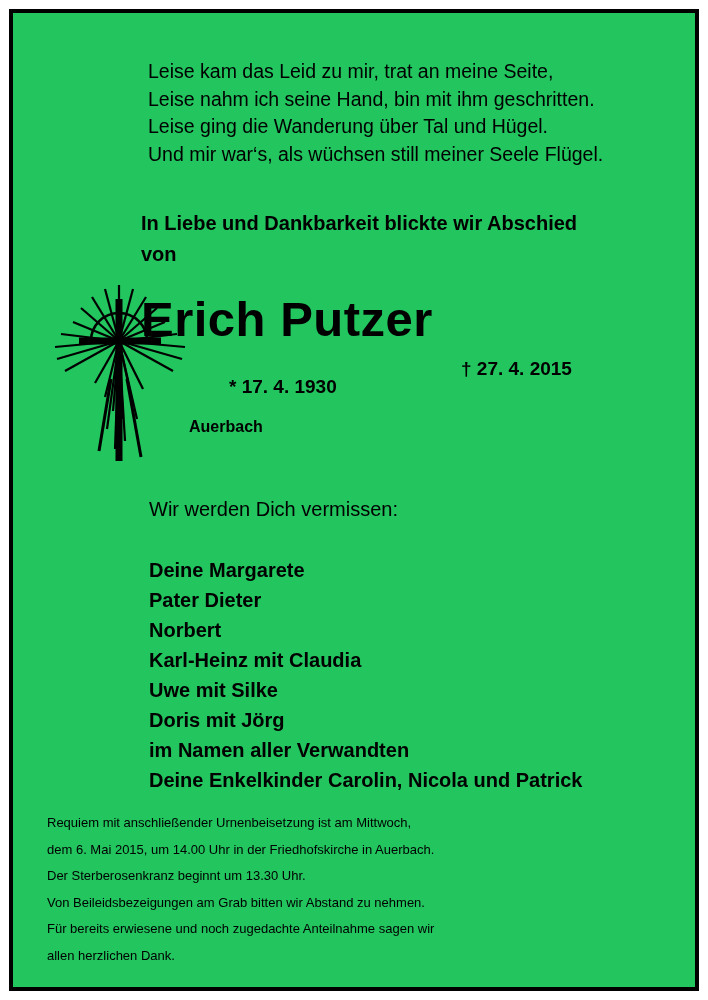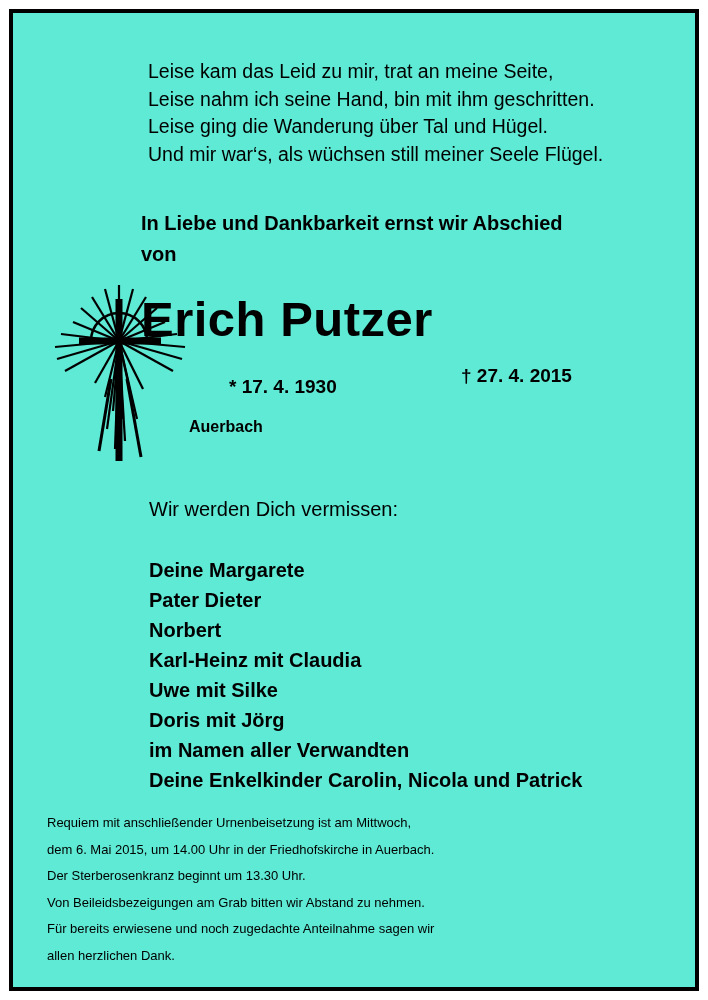--- a/index.html
+++ b/index.html
@@ -22,21 +22,21 @@
     background: #ffffff;
   }
   .frame {
     position: absolute;
     left: 9px;
     top: 9px;
     right: 9px;
     bottom: 9px;
     border: 4px solid #000000;
     box-sizing: border-box;
-    background: #5eead4;
+    background: #22c55e;
   }
   .inner {
     position: absolute;
     left: 0;
     top: 0;
     right: 0;
     bottom: 0;
     padding: 0;
   }
 
@@ -84,21 +84,21 @@
   }
   .date-birth {
     position: absolute;
     left: 88px;
     top: 18px;
     text-align: center;
   }
   .date-death {
     position: absolute;
     left: 320px;
-    top: 7px;
+    top: 0;
   }
   .place {
     position: absolute;
     left: 136px;
     top: 405px;
     font-size: 16px;
     font-weight: bold;
     margin-left: 40px;
   }
 
@@ -148,21 +148,21 @@
     <div class="inner">
 
       <div class="poem">
         <div>Leise kam das Leid zu mir, trat an meine Seite,</div>
         <div>Leise nahm ich seine Hand, bin mit ihm geschritten.</div>
         <div>Leise ging die Wanderung über Tal und Hügel.</div>
         <div>Und mir war‘s, als wüchsen still meiner Seele Flügel.</div>
       </div>
 
       <div class="intro">
-        <div>In Liebe und Dankbarkeit ernst wir Abschied</div>
+        <div>In Liebe und Dankbarkeit blickte wir Abschied</div>
         <div>von</div>
       </div>
 
       <div class="cross">
         <svg width="145" height="190" viewBox="0 0 145 190" xmlns="http://www.w3.org/2000/svg">
           <g stroke="#000000" fill="none">
 
             <g stroke-width="2.2">
               <line x1="70" y1="62" x2="70" y2="6"></line>
               <line x1="70" y1="62" x2="84" y2="10"></line>

